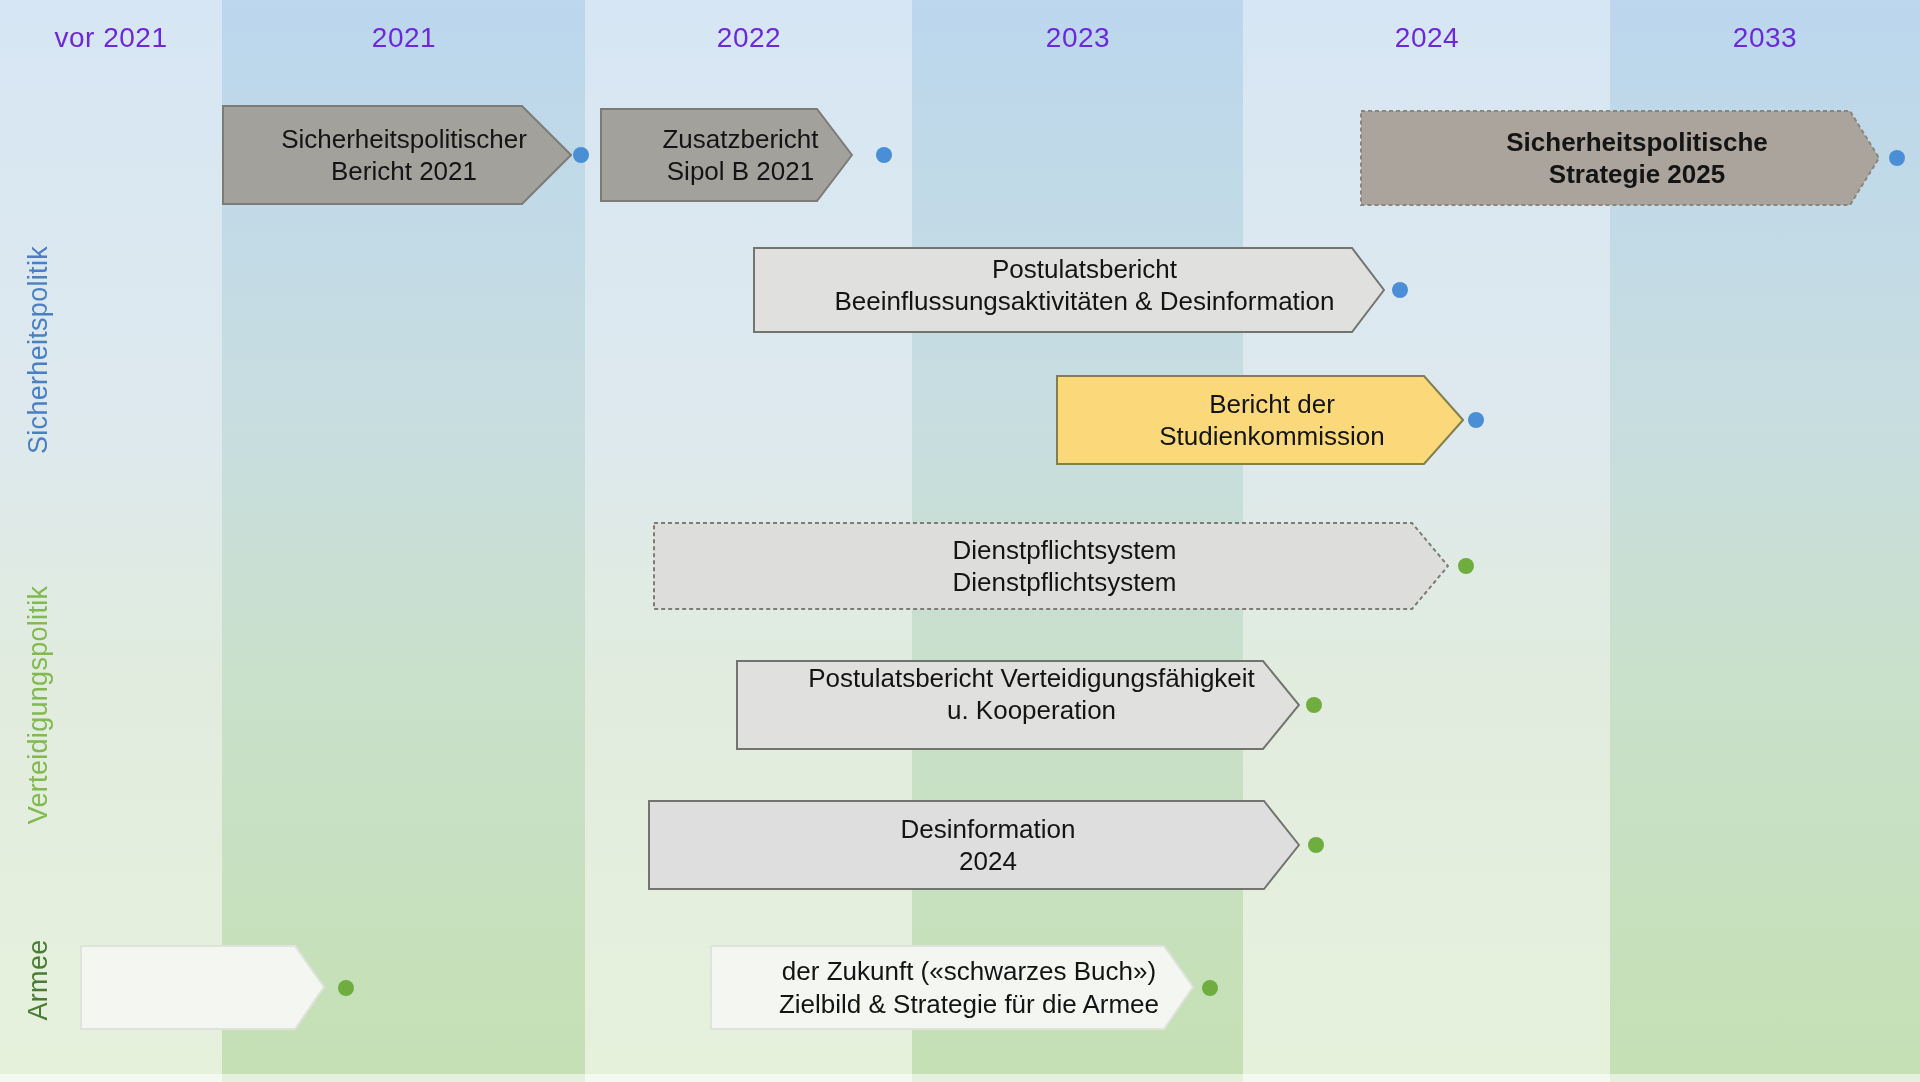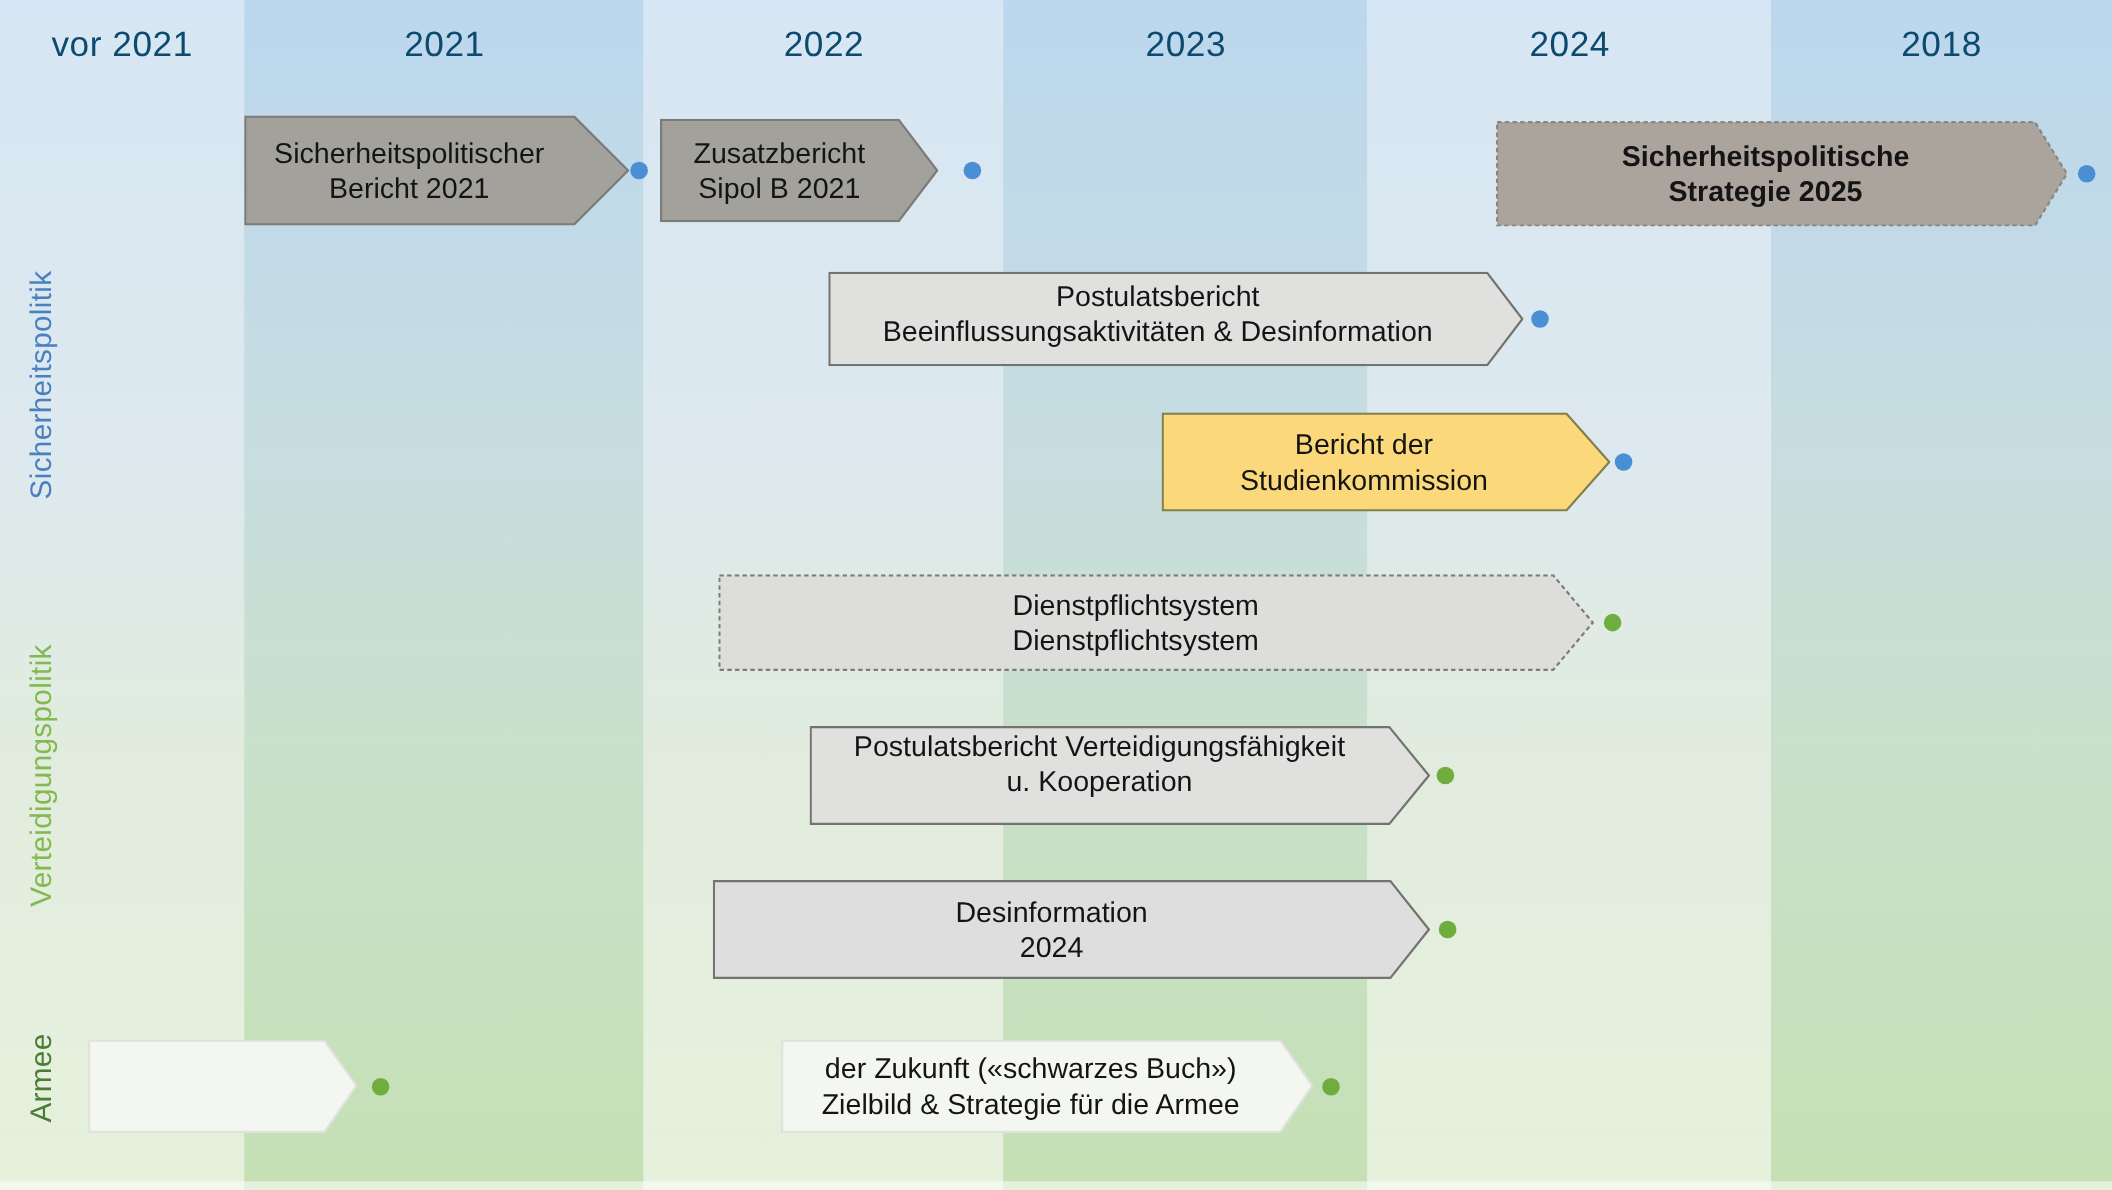--- a/index.html
+++ b/index.html
@@ -9,38 +9,38 @@
     background:#dfeade;
   }
   
   .band{position:absolute;top:0;height:1082px;}
   .band--light{background:linear-gradient(180deg,#d7e6f4 0%,#dde9ee 38%,#e1ecdf 62%,#e6f1dc 100%);}
   .band--dark{background:linear-gradient(180deg,#bcd7ee 0%,#c7dde0 38%,#c9e0cb 62%,#c5e0b4 100%);}
   .bottom-fade{position:absolute;left:0;right:0;bottom:0;height:8px;background:rgba(255,255,255,.55);}
 
   .year-label{
     position:absolute;top:22px;transform:translateX(-50%);
-    font-size:32px;color:#0c4a6e;letter-spacing:.5px;white-space:nowrap;
+    font-size:28px;color:#6d28d9;letter-spacing:.5px;white-space:nowrap;
   }
   .lane-label{
     position:absolute;left:38px;transform:translate(-50%,-50%) rotate(-90deg);
     font-size:27px;white-space:nowrap;letter-spacing:.3px;
   }
   .lane-label--sipol{color:#4a7fc0;}
   .lane-label--vpol{color:#82b950;}
   .lane-label--armee{color:#4a7c34;}
 
   .arrow{position:absolute;}
   .arrow svg{position:absolute;left:0;top:0;display:block;}
   .arrow polygon{stroke-width:2px;}
   .arrow polygon.dashed{stroke-dasharray:4 3;}
   .arrow__label{
     position:absolute;top:0;bottom:0;left:0;
     display:flex;flex-direction:column;justify-content:center;align-items:center;
-    font-size:26px;line-height:1.24;color:#141414;text-align:center;
+    font-size:26px;line-height:1.24;color:#141414;text-align:center;padding-left:32px;
   }
   .arrow__label span{white-space:nowrap;}
   .arrow__label--bold{font-weight:bold;}
 
   .dot{position:absolute;display:block;}
 </style>
 </head>
 <body>
 
 <div class="band band--light" style="left:0;width:222px"></div>
@@ -49,21 +49,21 @@
 <div class="band band--dark" style="left:912px;width:331px"></div>
 <div class="band band--light" style="left:1243px;width:367px"></div>
 <div class="band band--dark" style="left:1610px;width:310px"></div>
 <div class="bottom-fade"></div>
 
 <span class="year-label" style="left:111px">vor 2021</span>
 <span class="year-label" style="left:404px">2021</span>
 <span class="year-label" style="left:749px">2022</span>
 <span class="year-label" style="left:1078px">2023</span>
 <span class="year-label" style="left:1427px">2024</span>
-<span class="year-label" style="left:1765px">2018</span>
+<span class="year-label" style="left:1765px">2033</span>
 
 <span class="lane-label lane-label--sipol" style="top:350px">Sicherheitspolitik</span>
 <span class="lane-label lane-label--vpol" style="top:705px">Verteidigungspolitik</span>
 <span class="lane-label lane-label--armee" style="top:980px">Armee</span>
 
 <div class="arrow" style="left:222px;top:105px;width:350px;height:100px">
   <svg width="350" height="100" viewBox="0 0 350 100">
     <polygon points="1,1 300,1 349,50 300,99 1,99" fill="#a2a19c" stroke="#7c7b76"></polygon>
   </svg>
   <div class="arrow__label" style="width:300px">

